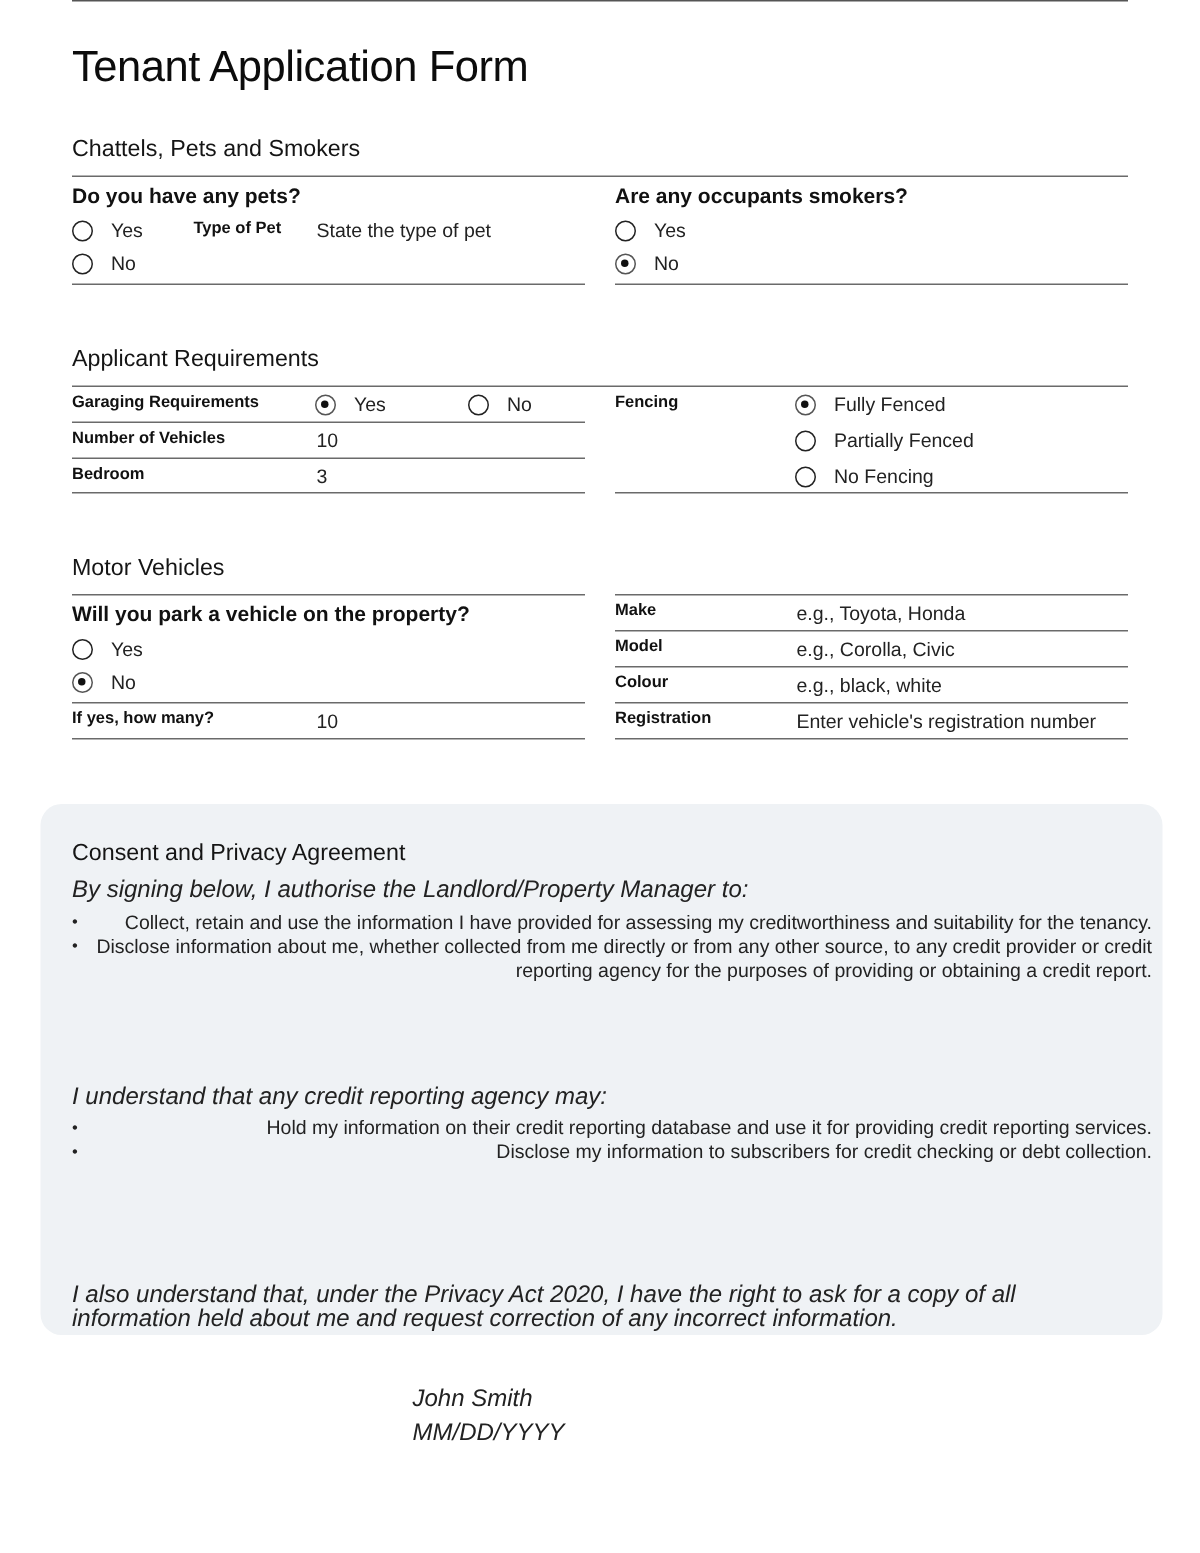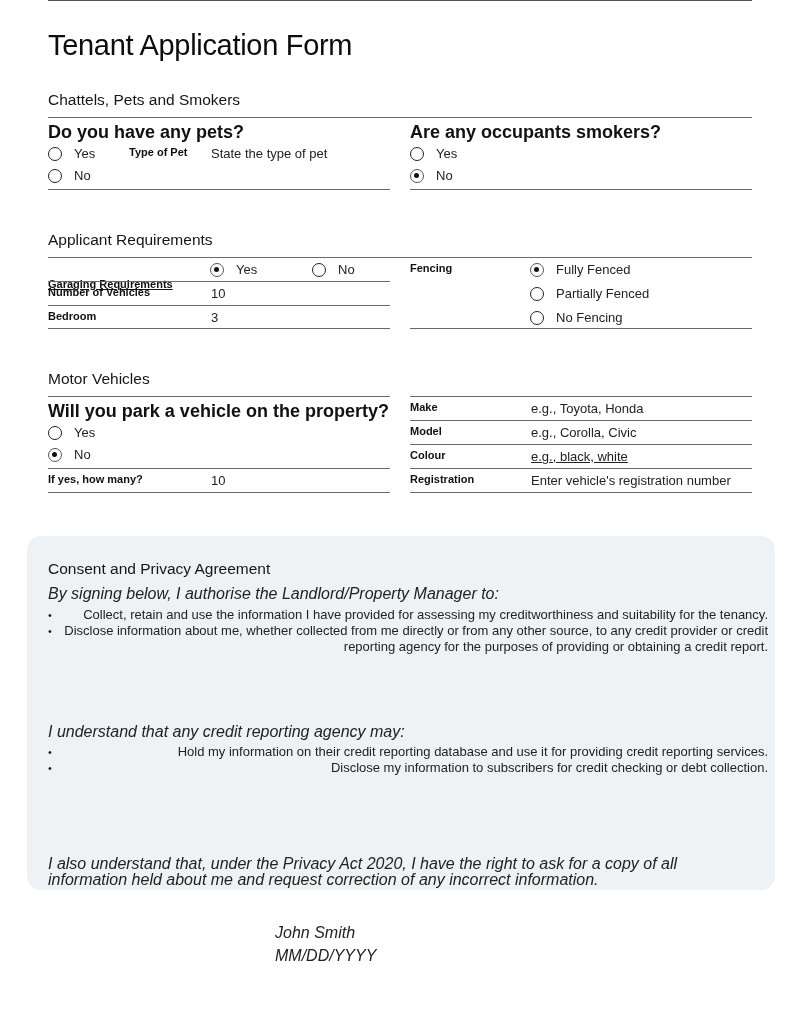--- a/index.html
+++ b/index.html
@@ -5,21 +5,21 @@
   * { box-sizing: border-box; margin: 0; padding: 0; }
   html, body { width: 800px; height: 1035px; background: #ffffff; overflow: hidden; }
   body { font-family: "Liberation Sans", sans-serif; color: #111; position: relative; font-size: 13px; }
 
   .top-rule { position: absolute; left: 48px; top: 0; width: 704px; height: 1px; background: #555; }
   .title { position: absolute; left: 48px; top: 29px; font-size: 29px; font-weight: 400; letter-spacing: -0.3px; color: #0c0c0c; }
 
   .section-title { position: absolute; left: 48px; font-size: 15.5px; color: #151515; }
   .rule { position: absolute; height: 1px; background: #6a6a6a; }
 
-  .q { position: absolute; font-size: 18px; font-weight: 700; color: #111; }
+  .q { position: absolute; font-size: 14px; font-weight: 700; color: #111; }
   .lbl { position: absolute; font-size: 11px; font-weight: 700; color: #111; }
   .val { position: absolute; font-size: 13px; color: #222; }
   .opt { position: absolute; font-size: 13px; color: #222; display: flex; align-items: center; }
 
   .radio { width: 14px; height: 14px; border: 1.6px solid #222; border-radius: 50%; display: inline-block; position: relative; margin-right: 12px; background: #fff; flex: none; }
   .radio.checked::after { content: ""; position: absolute; left: 3px; top: 3px; width: 5px; height: 5px; border-radius: 50%; background: #111; }
   .radio.checked { border-color: #555; }
 
   .consent { position: absolute; left: 27px; top: 536px; width: 748px; height: 354px; background: #eff2f5; border-radius: 14px; }
   .consent .h { position: absolute; left: 21px; top: 24px; font-size: 15.5px; color: #151515; }
@@ -60,21 +60,21 @@
     <span class="radio checked"></span>
     <span>No</span>
   </label>
   <div class="rule" style="left:410px; top:189px; width:342px;"></div>
 </div>
 
 <div>
   <div class="section-title" style="top:231px;">Applicant Requirements</div>
   <div class="rule" style="left:48px; top:257px; width:704px;"></div>
 
-  <div class="lbl" style="left:48px; top:278px;text-decoration:underline;">Garaging Requirements</div>
+  <div class="lbl" style="left:48px; top:262px;">Garaging Requirements</div>
   <label class="opt" style="left:210px; top:262px;">
     <span class="radio checked"></span>
     <span>Yes</span>
   </label>
   <label class="opt" style="left:312px; top:262px;">
     <span class="radio"></span>
     <span>No</span>
   </label>
   <div class="rule" style="left:48px; top:281px; width:342px;"></div>
 
@@ -123,21 +123,21 @@
   <div class="rule" style="left:410px; top:396px; width:342px;"></div>
   <div class="lbl" style="left:410px; top:401px;">Make</div>
   <div class="val" style="left:531px; top:401px;">e.g., Toyota, Honda</div>
   <div class="rule" style="left:410px; top:420px; width:342px;"></div>
 
   <div class="lbl" style="left:410px; top:425px;">Model</div>
   <div class="val" style="left:531px; top:425px;">e.g., Corolla, Civic</div>
   <div class="rule" style="left:410px; top:444px; width:342px;"></div>
 
   <div class="lbl" style="left:410px; top:449px;">Colour</div>
-  <div class="val" style="left:531px; top:449px;text-decoration:underline;">e.g., black, white</div>
+  <div class="val" style="left:531px; top:449px;">e.g., black, white</div>
   <div class="rule" style="left:410px; top:468px; width:342px;"></div>
 
   <div class="lbl" style="left:410px; top:473px;">Registration</div>
   <div class="val" style="left:531px; top:473px;">Enter vehicle's registration number</div>
   <div class="rule" style="left:410px; top:492px; width:342px;"></div>
 </div>
 
 <div class="consent">
   <div class="h">Consent and Privacy Agreement</div>
   <div class="p" style="top:50px;">By signing below, I authorise the Landlord/Property Manager to:</div>

